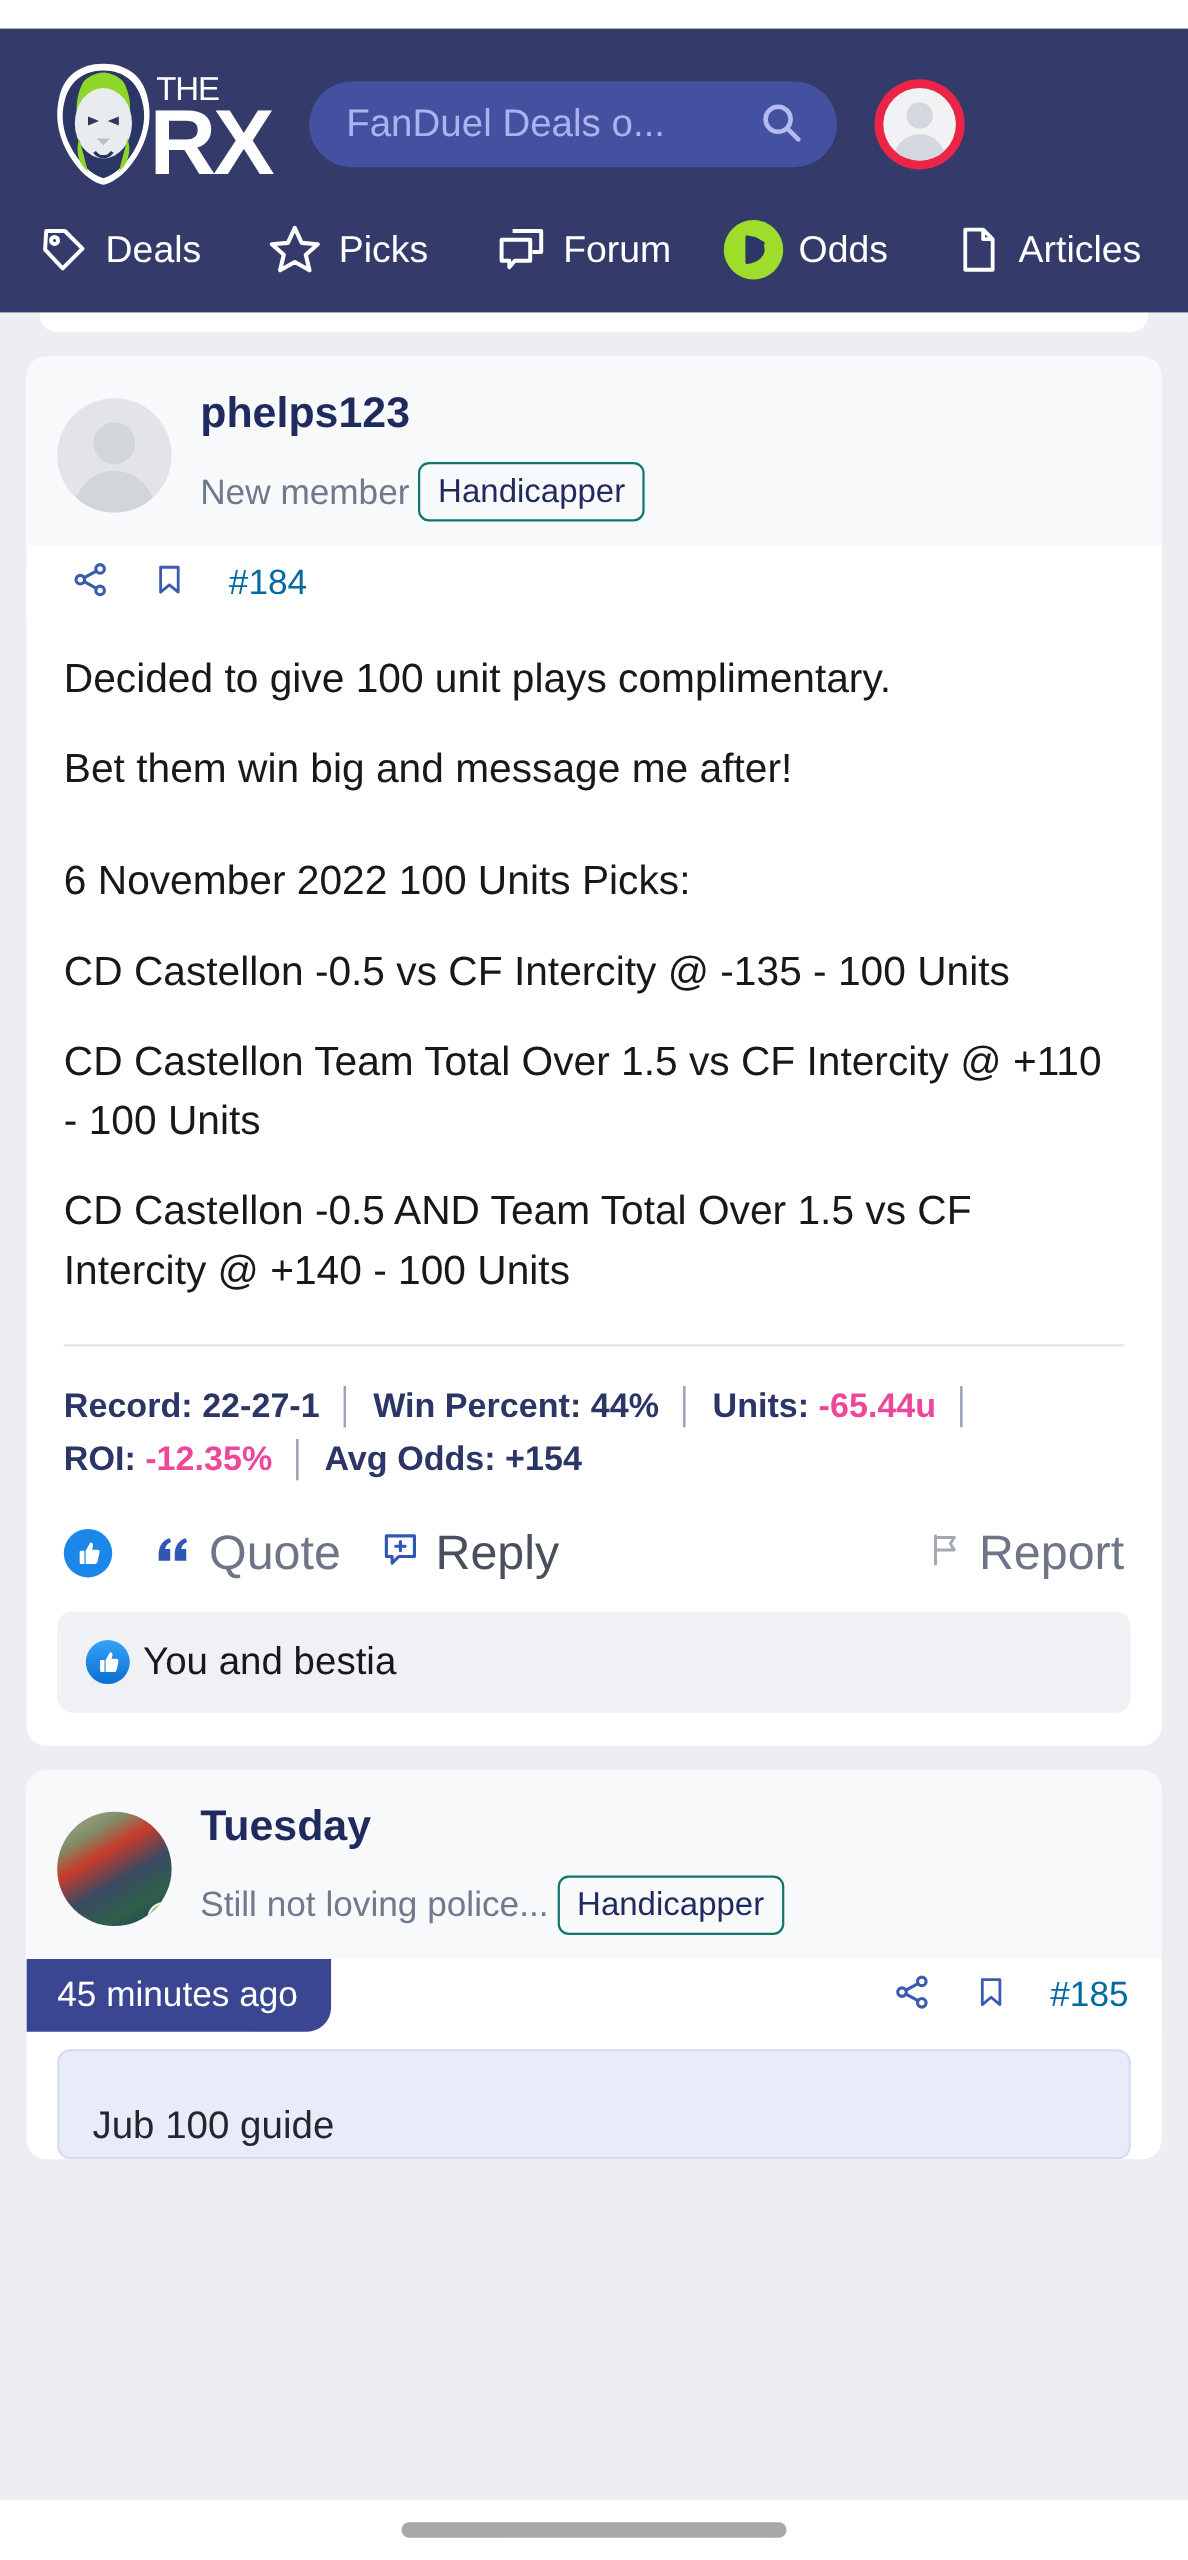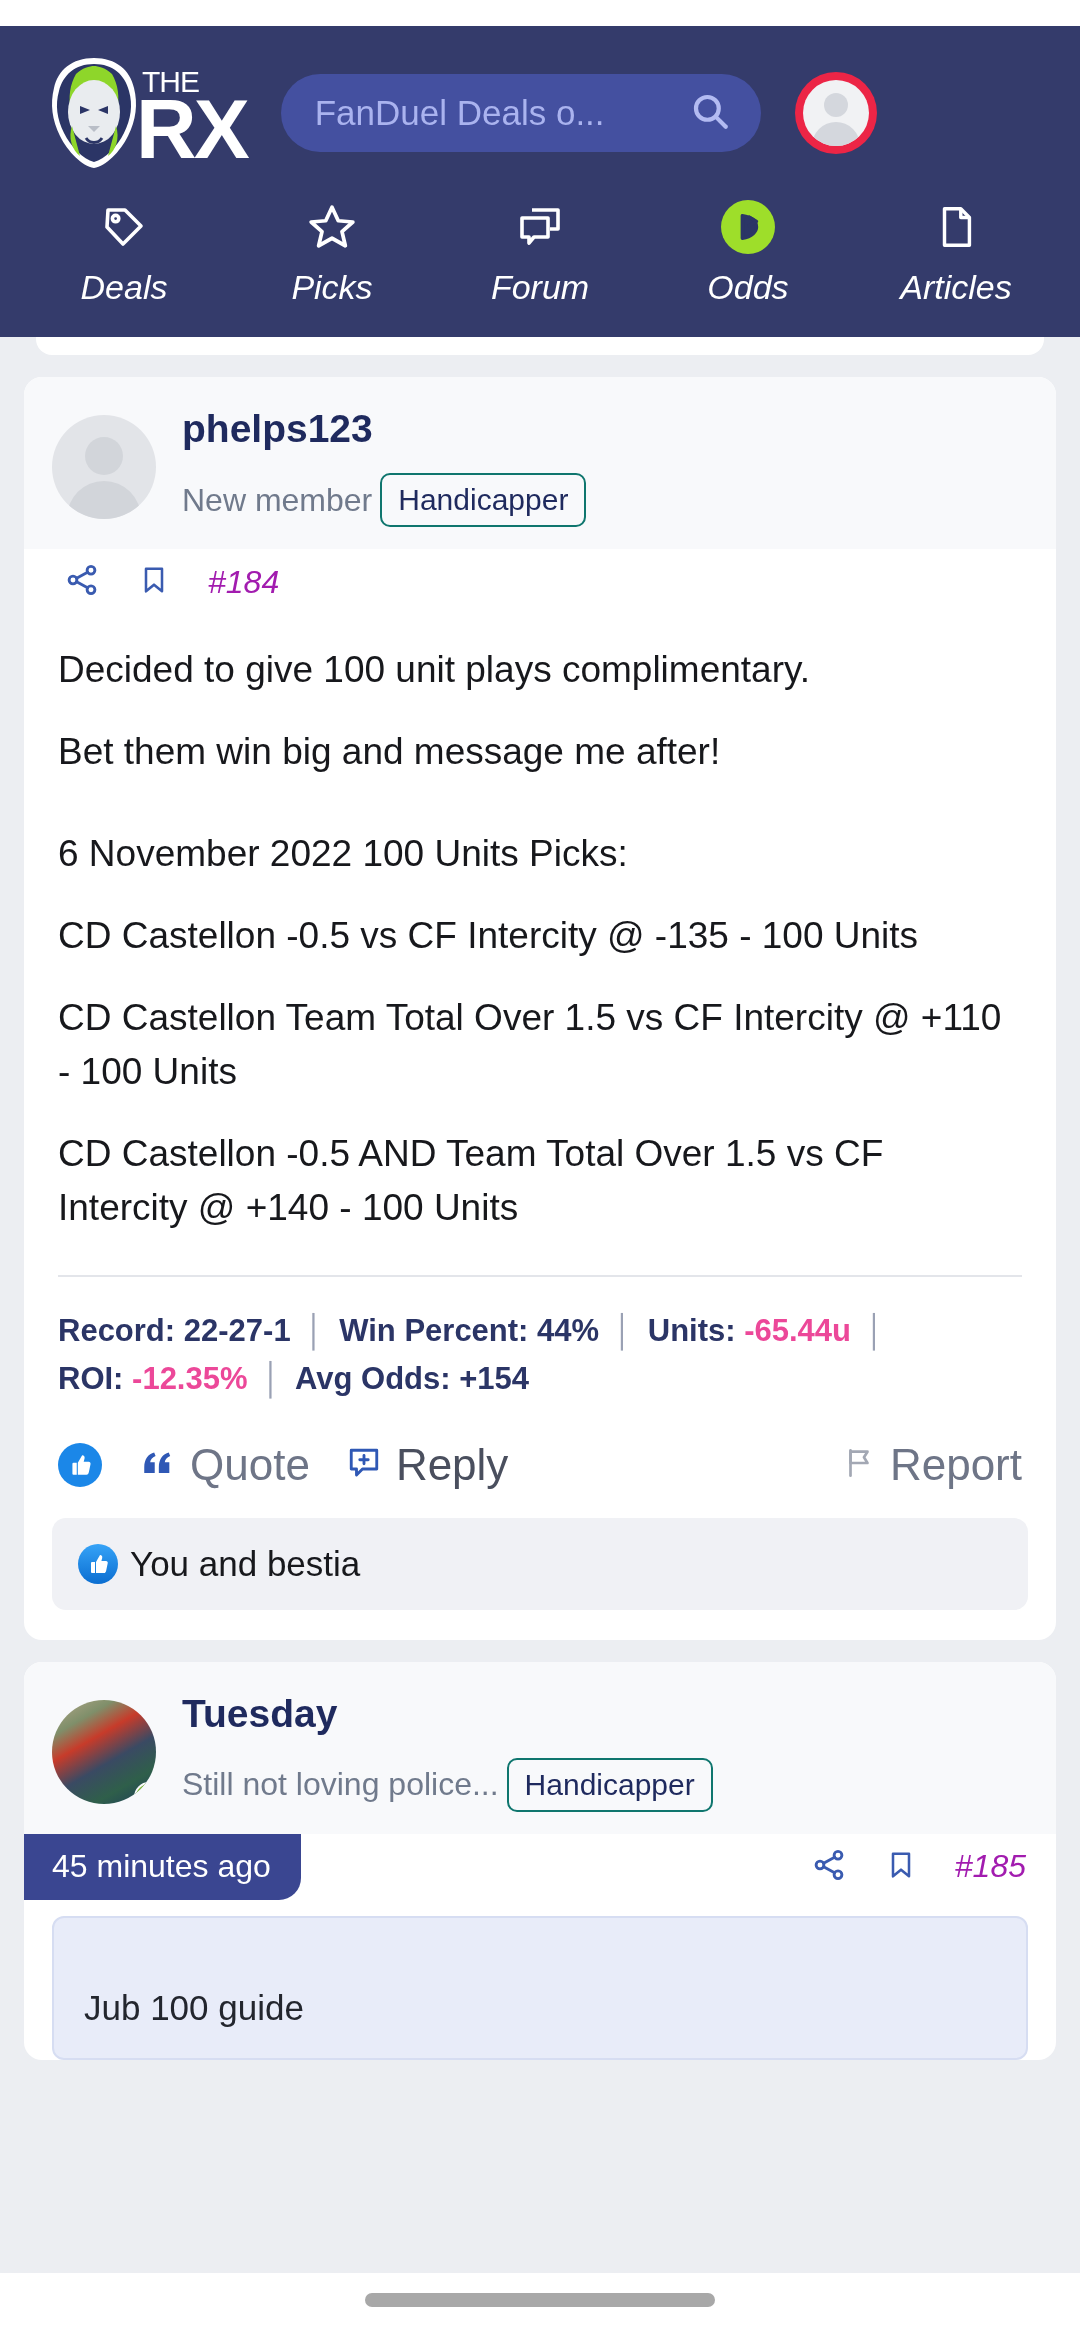--- a/index.html
+++ b/index.html
@@ -121,25 +121,24 @@
 
   
   .nav {
     display: flex;
     align-items: flex-start;
     justify-content: space-between;
     padding: 0 34px 30px 34px;
   }
   .nav-item {
     display: flex;
-    flex-direction: column;
+    flex-direction: row;
     align-items: center;
     gap: 14px;
     width: 180px;
-    font-style: italic;
   }
   .nav-label {
     color: #ffffff;
     font-size: 34px;
   }
   .nav-icon { height: 54px; display: flex; align-items: center; justify-content: center; }
   .odds-badge {
     width: 54px; height: 54px;
     border-radius: 50%;
     background: #9ede2a;
@@ -262,23 +261,22 @@
   }
   .meta-right {
     display: flex;
     align-items: center;
     gap: 38px;
     padding: 0 30px 0 40px;
     background: #ffffff;
     border-radius: 22px 0 0 0;
   }
   .meta-num {
-    color: #a21caf;
+    color: #0369a1;
     font-size: 32px;
-    font-style: italic;
   }
 
   
   .post-body {
     padding: 28px 34px 6px 34px;
   }
   .post-body p {
     font-size: 37px;
     color: #17181c;
     line-height: 1.46;
@@ -347,21 +345,21 @@
     display:flex;align-items:center;justify-content:center;
     flex: 0 0 auto;
   }
 
   
   .quote-preview {
     margin: 16px 28px 0 28px;
     background: #e8ecf9;
     border: 2px solid #d6ddf2;
     border-radius: 12px;
-    height: 144px;
+    height: 100px;
     padding: 40px 30px 0 30px;
     overflow: hidden;
     font-size: 35px;
     color: #23262e;
     display:flex; align-items:center; gap:12px;
   }
 
   
   .home-bar {
     position: absolute;

